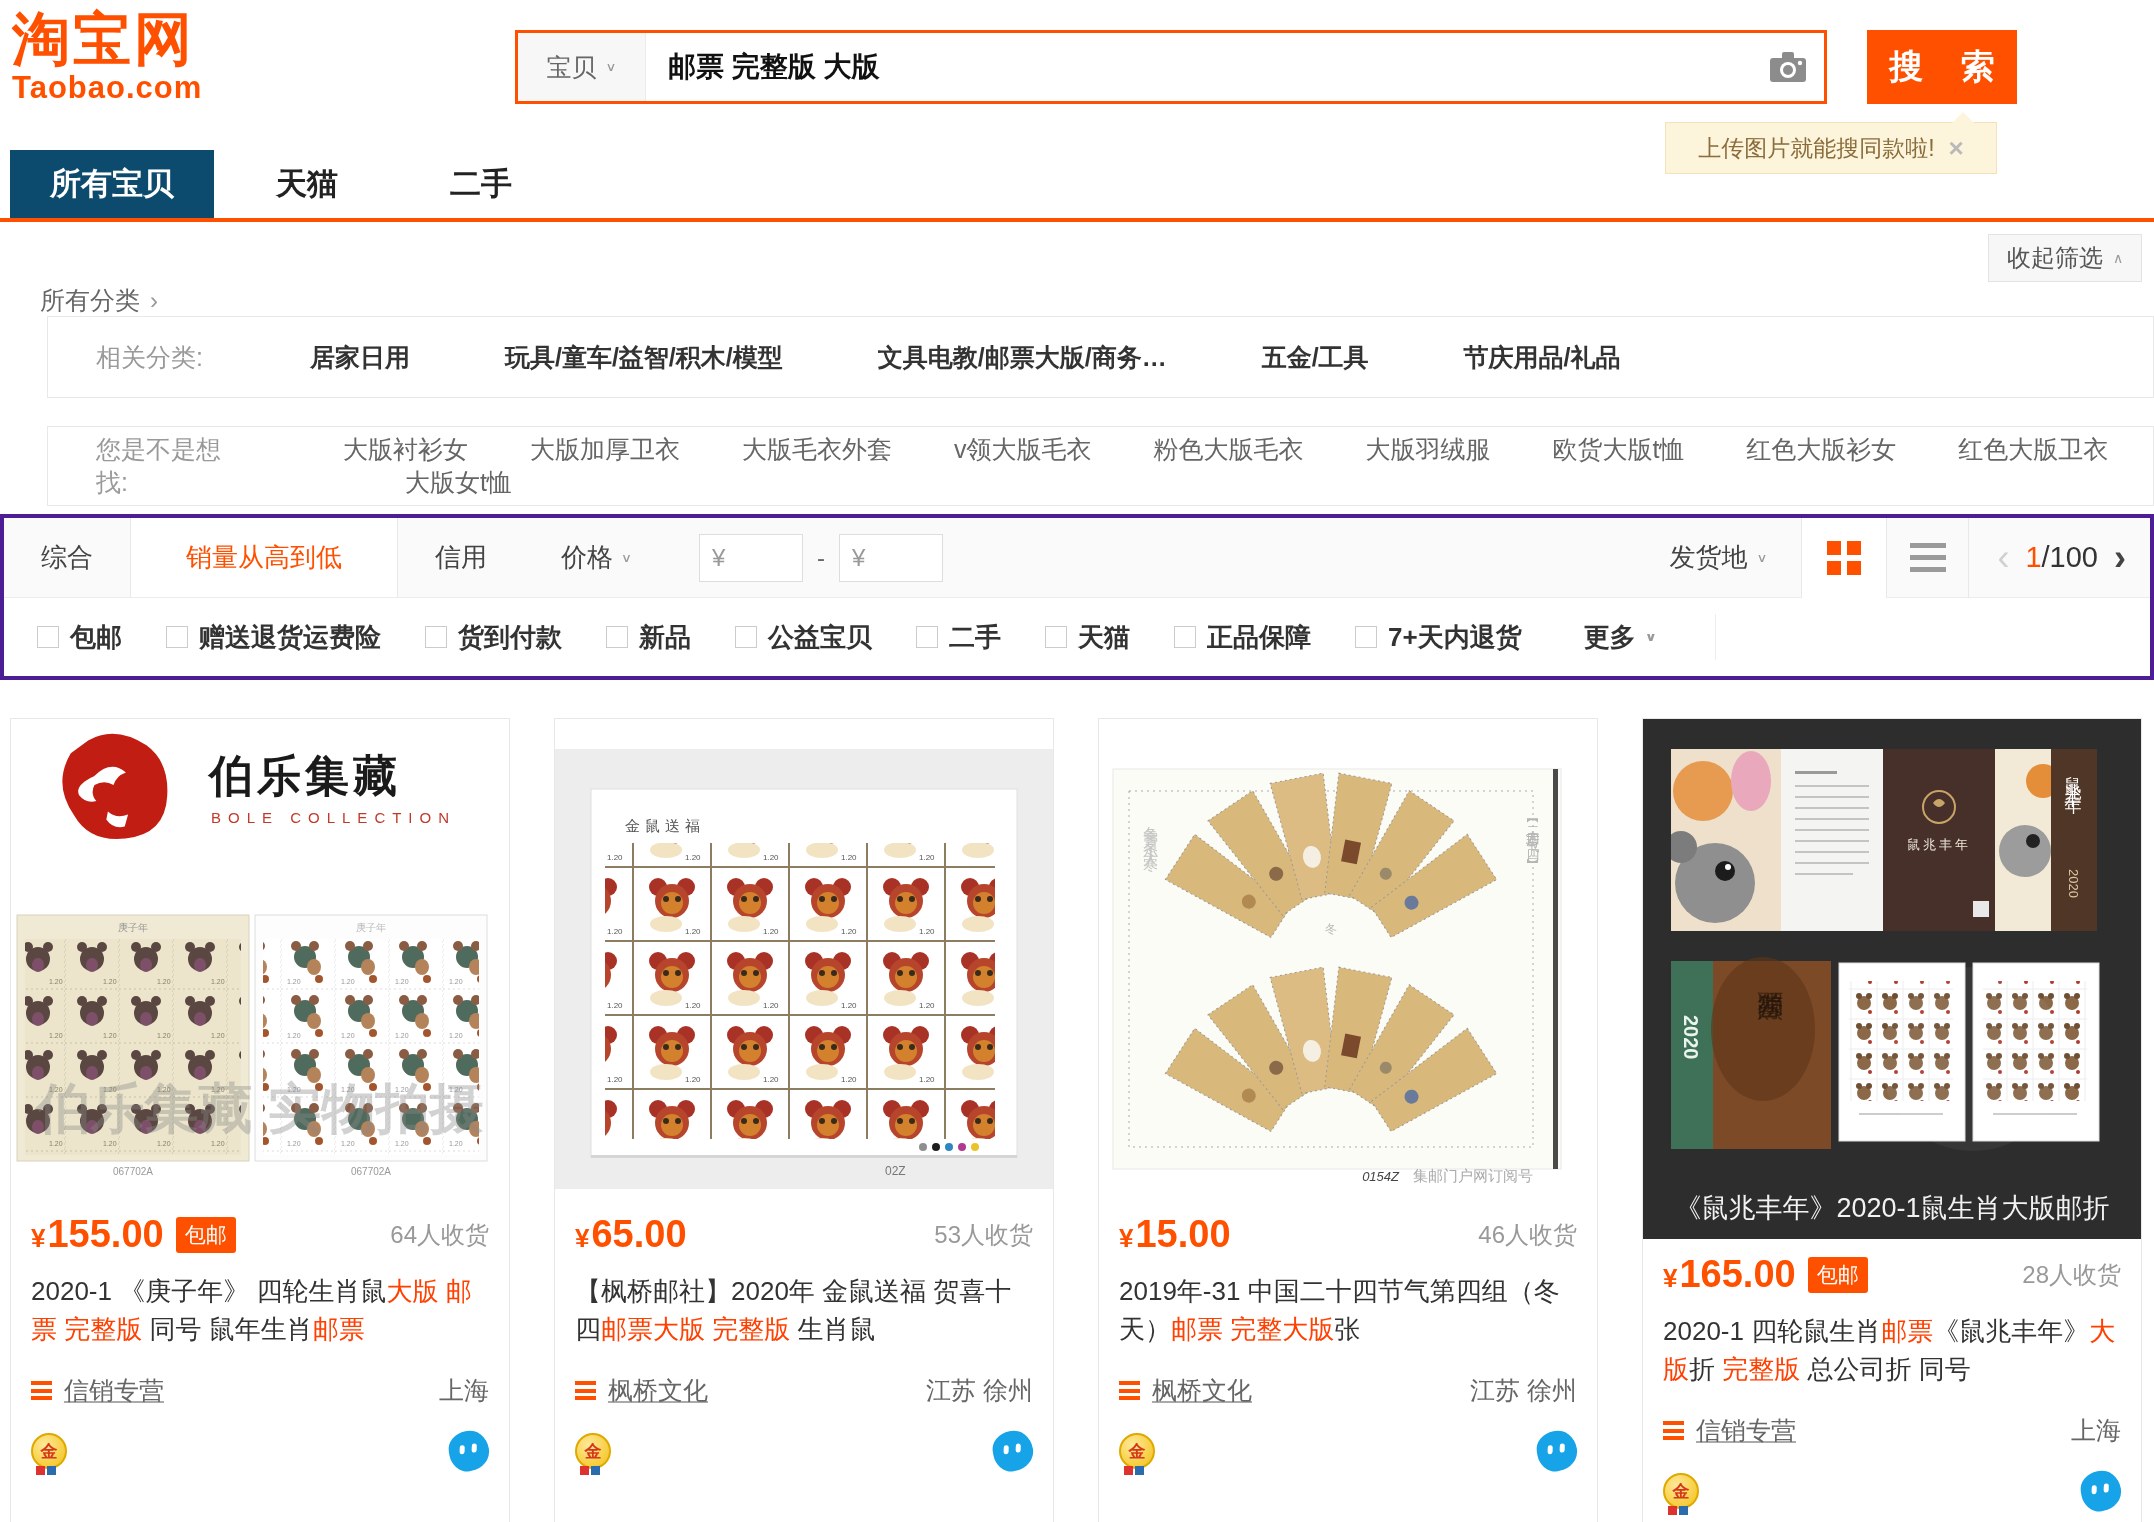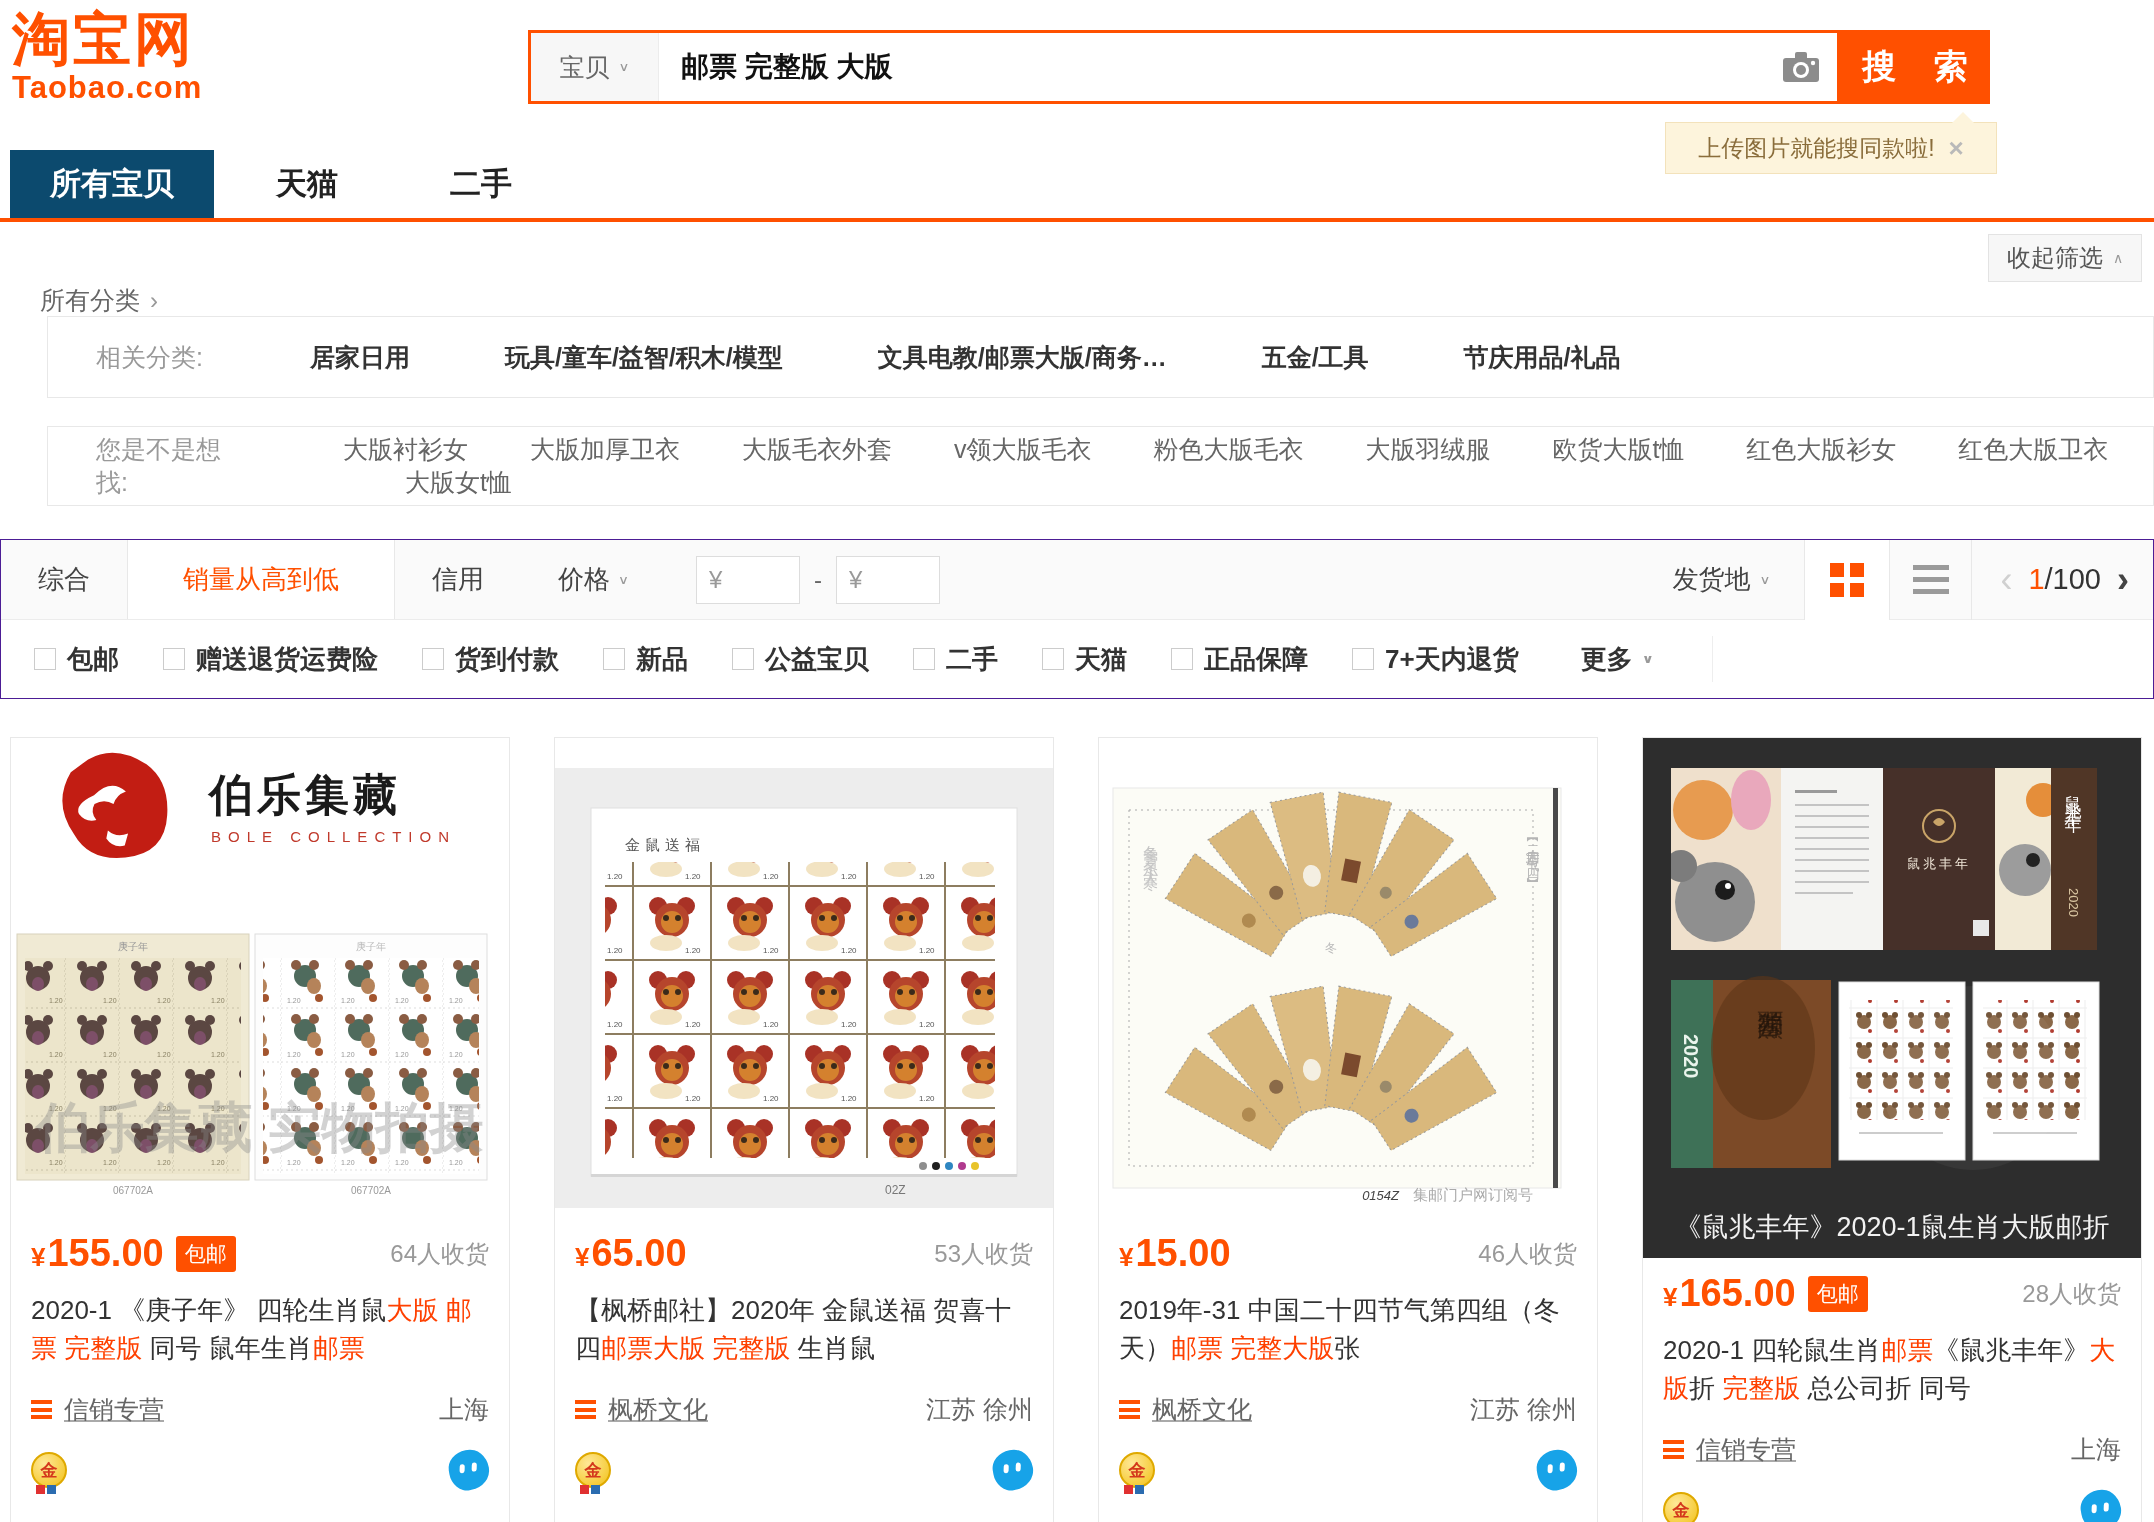--- a/index.html
+++ b/index.html
@@ -4,21 +4,21 @@
 <style>
   * { margin:0; padding:0; box-sizing:border-box; }
   body { font-family:"Liberation Sans","DejaVu Sans",sans-serif; background:#fff; }
   .page { position:relative; width:2154px; height:1522px; background:#fff; overflow:hidden; }
 
   
   .topbar { position:relative; height:150px; }
   .logo { position:absolute; left:12px; top:10px; color:#FF5000; line-height:1; }
   .logo .l1 { font-size:58px; font-weight:900; letter-spacing:3px; }
   .logo .l2 { font-size:31px; font-weight:700; margin-top:4px; letter-spacing:1px; }
-  .searchwrap { position:absolute; left:528px; top:30px; display:flex; }
+  .searchwrap { position:absolute; left:515px; top:30px; display:flex;gap:40px; }
   .search-frame { display:flex; width:1312px; height:74px; border:3px solid #FF5000; background:#fff; }
   .cat-dd { width:128px; background:#f7f7f7; border-right:1px solid #ececec; display:flex; align-items:center; justify-content:center; gap:9px; color:#666; font-size:25px; cursor:pointer; }
   .chev { font-size:15px; color:#999; transform:scaleY(.8); }
   .query { flex:1; display:flex; align-items:center; padding-left:22px; font-size:28px; font-weight:700; color:#111; }
   .cam { width:72px; display:flex; align-items:center; justify-content:center; cursor:pointer; }
   .search-btn { width:150px; height:74px; background:#FF5000; color:#fff; border:none; font-size:34px; font-weight:700; letter-spacing:14px; padding-left:14px; cursor:pointer; font-family:inherit; }
   .tooltip { position:absolute; left:1665px; top:122px; width:332px; height:52px; background:#fdf4dc; border:1px solid #f3e2bb; display:flex; align-items:center; justify-content:center; gap:14px; font-size:23px; color:#8a6d3b; }
   .tooltip::before { content:''; position:absolute; top:-11px; left:286px; border-left:11px solid transparent; border-right:11px solid transparent; border-bottom:11px solid #fdf4dc; }
   .tt-close { color:#b9b9b9; font-size:26px; font-weight:700; cursor:pointer; }
 
@@ -39,21 +39,21 @@
   .panel { border:1px solid #e8e8e8; height:82px; display:flex; align-items:center; font-size:25px; margin-top:22px;margin-left:47px; }
   .panel .plabel { color:#999; margin-left:48px; }
   .panel.suggest { height:80px; margin-top:28px; }
   .cat-link { color:#333; font-weight:700; margin-left:95px; text-decoration:none; cursor:pointer; }
   .sug-link { color:#666; font-weight:400; margin-left:62px; text-decoration:none; cursor:pointer; }
   .panel.related .plabel { margin-right:107px; }
   .panel.suggest .plabel { margin-right:100px; }
   .panel.related .cat-link:first-of-type, .panel.suggest .sug-link:first-of-type { margin-left:0; }
 
   
-  .sortwrap { border:1px solid #4c1d95; margin-top:33px; }
+  .sortwrap { border:4px solid #4c1d95; margin-top:8px; }
   .sortbar { height:80px; background:#fafafa; display:flex; align-items:center; border-bottom:1px solid #ececec; }
   .sort-items { display:flex; height:100%; }
   .sort-item { display:flex; align-items:center; padding:0 37px; font-size:26px; color:#444; cursor:pointer; gap:8px; }
   .sort-item.active { background:#fff; color:#FF5000; border-left:1px solid #e8e8e8; border-right:1px solid #e8e8e8; padding:0 55px; }
   .price-box { width:104px; height:48px; border:1px solid #ddd; background:#fff; display:flex; align-items:center; padding-left:12px; color:#999; font-size:24px; margin-left:30px; cursor:text; }
   .price-box.b2 { margin-left:14px; }
   .dash { color:#666; margin-left:14px; font-size:24px; }
   .ship { margin-left:auto; display:flex; align-items:center; gap:9px; font-size:26px; color:#444; cursor:pointer; margin-right:34px; }
   .view-btn { height:80px; display:flex; align-items:center; justify-content:center; cursor:pointer; }
   .grid-btn { width:86px; background:#fff; border-left:1px solid #e8e8e8; border-right:1px solid #e8e8e8; }

